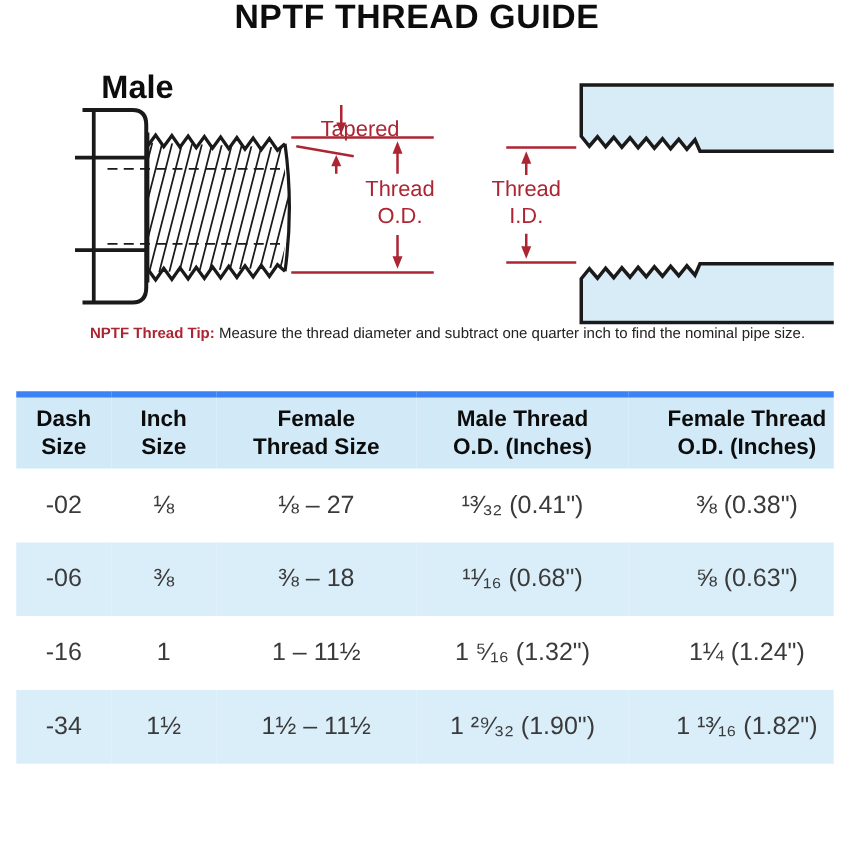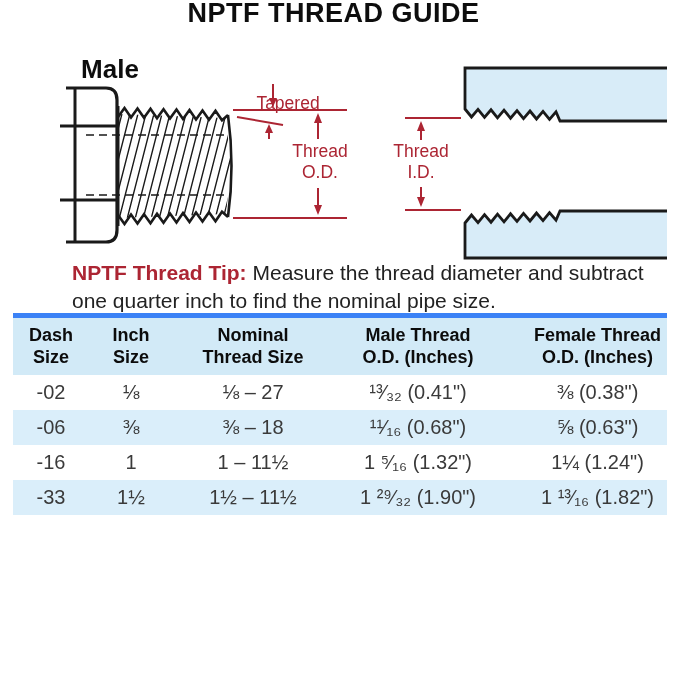--- a/index.html
+++ b/index.html
@@ -16,35 +16,35 @@
   .dlabel{position:absolute;white-space:pre-line;text-align:center;line-height:1.2;}
   .part-label{font-size:26px;font-weight:bold;color:#0d0d0d;}
   .dim-label{font-size:17.5px;color:var(--red);}
   .male-label{left:60px;top:18px;width:100px;}
   .female-label{left:465px;top:2px;width:150px;}
   .tapered-label{left:238px;top:21px;width:100px;margin-top:36px;}
   .od-label{left:270px;top:105px;width:100px;}
   .id-label{left:371px;top:105px;width:100px;}
   .tip{
     position:absolute;left:72px;top:259px;width:600px;margin:0;
-    font-size:21px;line-height:1.32;color:#222;
+    font-size:12px;line-height:1.32;color:#222;
   }
   .tip-label{color:var(--red);font-weight:bold;}
   .thread-table{
     position:absolute;left:13px;top:313px;width:679px;
     border-collapse:collapse;table-layout:fixed;
     border-top:5px solid #3b82f6;
   }
   .thread-table th{
     background:var(--th-blue);height:57px;padding:0 2px;
     font-size:18px;font-weight:bold;line-height:1.22;color:#0c0c0c;
     white-space:pre-line;text-align:center;vertical-align:middle;
   }
   .thread-table td{
-    height:35px;padding:0 2px;font-size:20px;color:#3a3a3a;
+    height:35px;padding:12px 2px;font-size:20px;color:#3a3a3a;
     text-align:center;vertical-align:middle;white-space:nowrap;
   }
   .thread-table tbody tr:nth-child(even){background:var(--stripe-blue);}
   .thread-table tbody tr:nth-child(odd){background:#fff;}
 </style>
 </head>
 <body>
 
 <div class="page">
 
@@ -133,21 +133,21 @@
         <col style="width:160px">
         <col style="width:170px">
         <col style="width:189px">
     </colgroup>
     <thead>
       <tr>
         <th>Dash
 Size</th>
         <th>Inch
 Size</th>
-        <th>Nominal
+        <th>Female
 Thread Size</th>
         <th>Male Thread
 O.D. (Inches)</th>
         <th>Female Thread
 O.D. (Inches)</th>
       </tr>
     </thead>
     <tbody id="table-body">
         <tr>
           <td>-02</td>
@@ -164,21 +164,21 @@
           <td>⅝ (0.63")</td>
         </tr>
         <tr>
           <td>-16</td>
           <td>1</td>
           <td>1 – 11½</td>
           <td>1 ⁵⁄₁₆ (1.32")</td>
           <td>1¼ (1.24")</td>
         </tr>
         <tr>
-          <td>-33</td>
+          <td>-34</td>
           <td>1½</td>
           <td>1½ – 11½</td>
           <td>1 ²⁹⁄₃₂ (1.90")</td>
           <td>1 ¹³⁄₁₆ (1.82")</td>
         </tr>
       </tbody>
   </table>
 
 </div>
 

